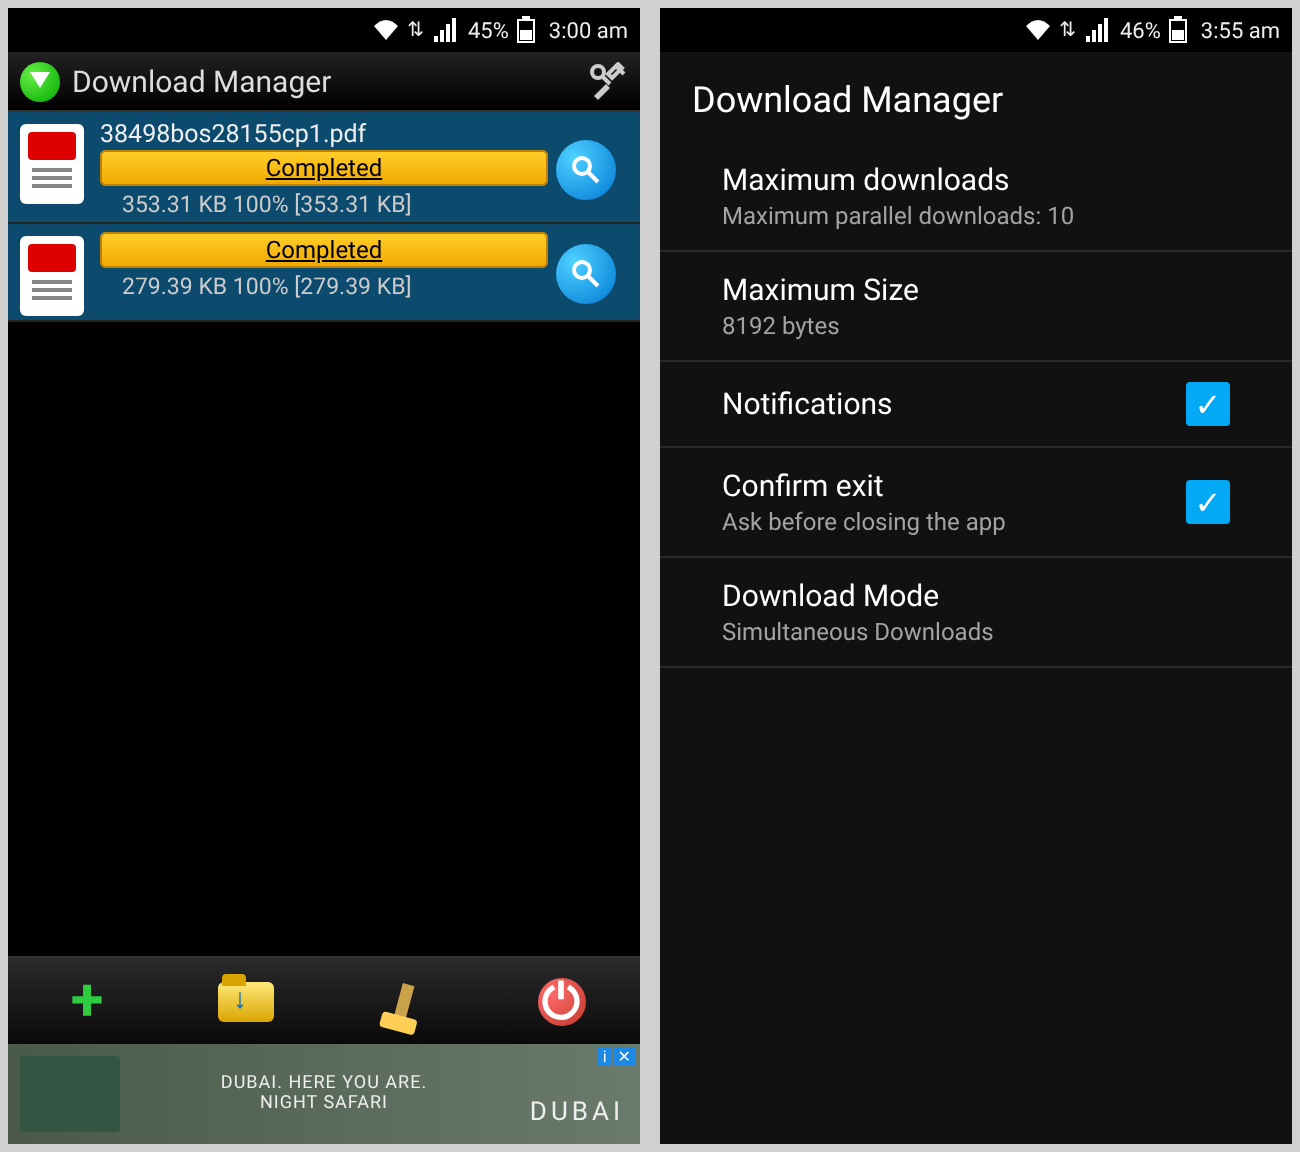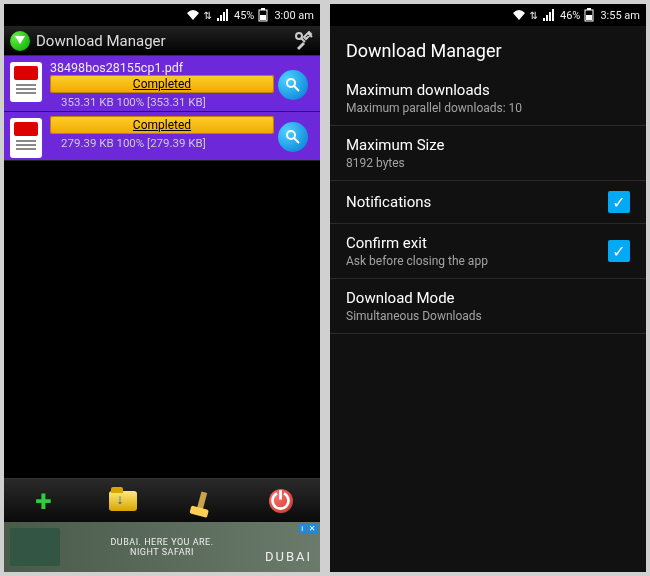--- a/index.html
+++ b/index.html
@@ -58,21 +58,21 @@
     border-left:5px solid transparent;
     border-right:5px solid transparent;
     border-top:8px solid #fff;
   }
   .app-header .title { font-size: 15px; flex: 1; color:#ddd;}
   .tools-icon {
     color:#ccc;
   }
 
   
-  .dl-list { background:#6d28d9; }
+  .dl-list { background:#0c4a6e; }
   .dl-row {
     display: grid;
     grid-template-columns: 36px 1fr 36px;
     grid-template-rows: auto auto auto;
     column-gap: 4px;
     padding: 4px 6px 2px 6px;
     border-bottom: 1px solid #222;
   }
   .pdf-icon {
     grid-row: 1 / span 3;
@@ -175,21 +175,21 @@
     position:absolute; left:6px; top:6px; width:50px; height:38px;
     background:#354; border-radius:2px;
   }
 
   
   .settings-header {
     padding: 14px 16px 10px;
     font-size: 18px;
   }
   .setting {
-    padding: 10px 16px;
+    padding: 10px 31px;
     border-bottom: 1px solid #2a2a2a;
     display:flex;
     align-items:center;
   }
   .setting .txt { flex:1; }
   .setting .title2 { font-size: 15px; color:#fff; }
   .setting .sub { font-size: 12px; color:#a3a3a3; margin-top:2px;}
   .checkbox {
     width:22px; height:22px;
     background:#03a9f4;

